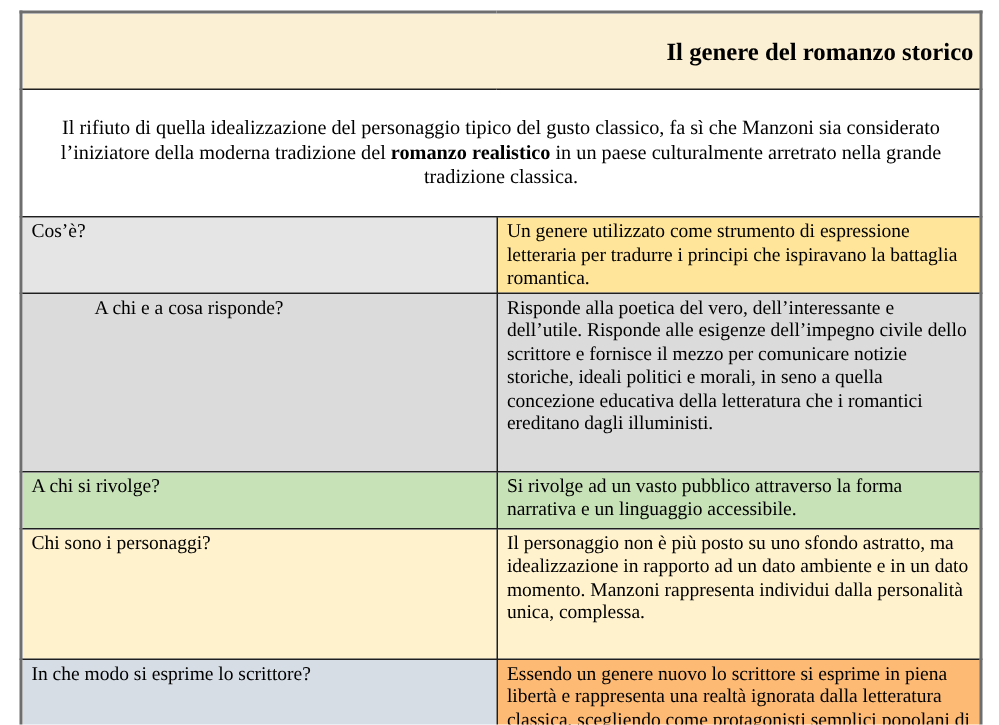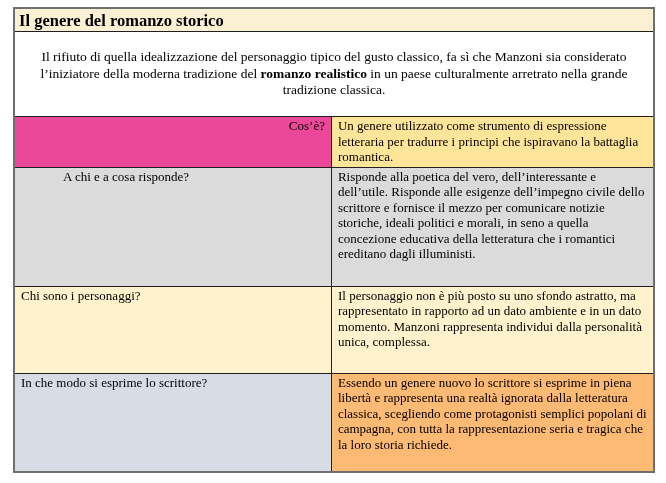--- a/index.html
+++ b/index.html
@@ -30,26 +30,26 @@
   col.col-a { width: 50.4%; }
   td {
     border: 1px solid #1f1f1f;
     padding: 1px 6px 2px 6px;
     vertical-align: top;
     text-align: left;
     overflow: hidden;
   }
   tr.title-row td {
     height: 20px;
-    text-align: left;
+    text-align: right;
     vertical-align: middle;
     font-weight: bold;
     font-size: 16.5px;
     line-height: 19px;
-    padding: 1px 4px;
+    padding: 15px 4px;
     margin-top: 14px;
   }
   tr.intro-row td {
     height: 52px;
     background: #ffffff;
     text-align: center;
     vertical-align: middle;
     font-size: 13.5px;
     line-height: 16.5px;
     padding: 16px 12px;
@@ -70,30 +70,34 @@
       <col class="col-a">
     </colgroup>
     <tbody>
       <tr class="title-row">
         <td colspan="2" style="background-color: rgb(252, 240, 212);">Il genere del romanzo storico</td>
       </tr>
       <tr class="intro-row">
         <td colspan="2"><span>Il rifiuto di quella idealizzazione del personaggio tipico del gusto classico, fa sì che Manzoni sia considerato l’iniziatore della moderna tradizione del </span><b>romanzo realistico</b><span> in un paese culturalmente arretrato nella grande tradizione classica.</span></td>
       </tr>
       <tr class="r0">
-        <td style="background-color: #ec4899; text-align: right;">Cos’è?</td>
+        <td style="background-color: #e5e5e5;">Cos’è?</td>
         <td style="background-color: rgb(255, 229, 153);">Un genere utilizzato come strumento di espressione letteraria per tradurre i principi che ispiravano la battaglia romantica.</td>
       </tr>
       <tr class="r1">
         <td style="background-color: rgb(219, 219, 219); padding-left: 48px;">A chi e a cosa risponde?</td>
         <td style="background-color: rgb(219, 219, 219);">Risponde alla poetica del vero, dell’interessante e dell’utile. Risponde alle esigenze dell’impegno civile dello scrittore e fornisce il mezzo per comunicare notizie storiche, ideali politici e morali, in seno a quella concezione educativa della letteratura che i romantici ereditano dagli illuministi.</td>
       </tr>
+      <tr class="r2">
+        <td style="background-color: rgb(200, 226, 184);">A chi si rivolge?</td>
+        <td style="background-color: rgb(200, 226, 184);">Si rivolge ad un vasto pubblico attraverso la forma narrativa e un linguaggio accessibile.</td>
+      </tr>
       <tr class="r3">
         <td style="background-color: rgb(255, 242, 204);">Chi sono i personaggi?</td>
-        <td style="background-color: rgb(255, 242, 204);">Il personaggio non è più posto su uno sfondo astratto, ma rappresentato in rapporto ad un dato ambiente e in un dato momento. Manzoni rappresenta individui dalla personalità unica, complessa.</td>
+        <td style="background-color: rgb(255, 242, 204);">Il personaggio non è più posto su uno sfondo astratto, ma idealizzazione in rapporto ad un dato ambiente e in un dato momento. Manzoni rappresenta individui dalla personalità unica, complessa.</td>
       </tr>
       <tr class="r4">
         <td style="background-color: rgb(215, 221, 229); margin-left: 27px;">In che modo si esprime lo scrittore?</td>
         <td style="background-color: #fdba74; margin-top: 24px;">Essendo un genere nuovo lo scrittore si esprime in piena libertà e rappresenta una realtà ignorata dalla letteratura classica, scegliendo come protagonisti semplici popolani di campagna, con tutta la rappresentazione seria e tragica che la loro storia richiede.</td>
       </tr>
     </tbody>
   </table>
 </div>
 
 </body></html>

